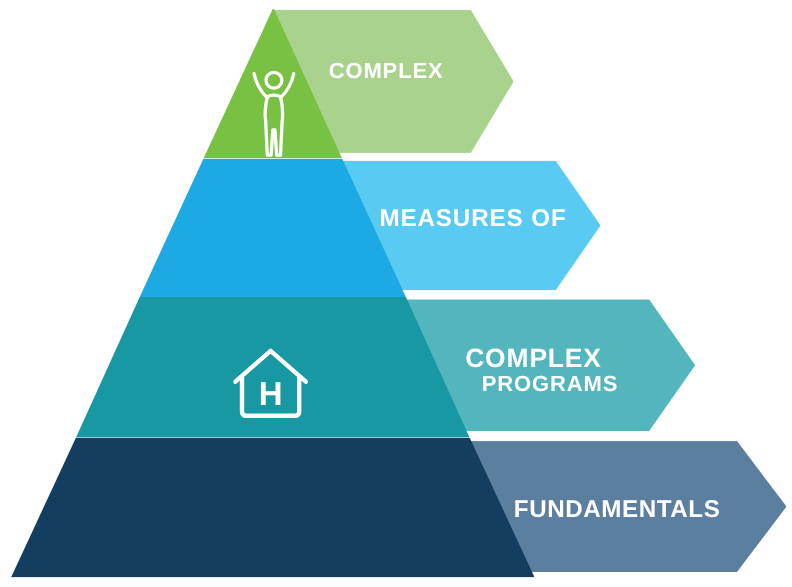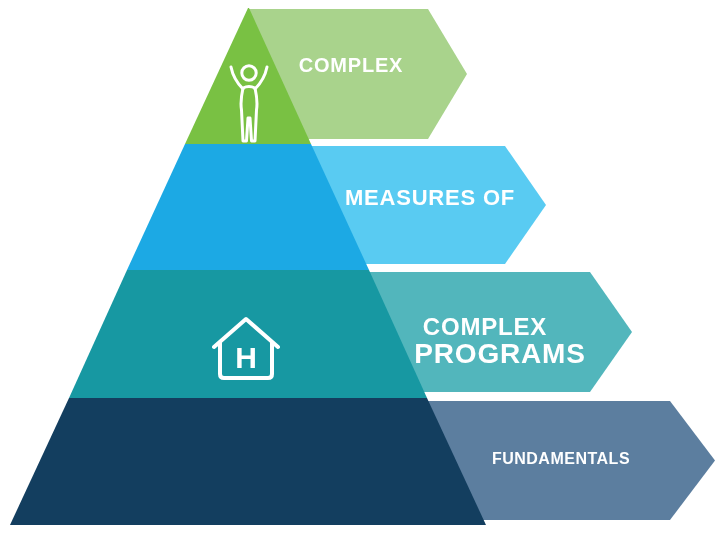--- a/index.html
+++ b/index.html
@@ -33,22 +33,22 @@
   #icon1 { left:227px; top:54px; }
   #icon2 { left:212px; top:172px; }
   .icon svg { display:block; }
 
   .lbl { position:absolute; z-index:3; color:#ffffff; font-weight:700;
          text-align:center; letter-spacing:0.8px; white-space:nowrap; }
   #lbl1  { left:271px; top:44px; width:160px; font-size:20px; line-height:26px; white-space:normal; }
   #lbl2a { left:330px; top:41px; width:200px; font-size:22px; }
   #lbl2b { left:351px; top:63px; width:200px; font-size:18px; }
   #lbl3a { left:385px; top:43px; width:200px; font-size:24px; }
-  #lbl3b { left:400px; top:68px; width:200px; font-size:28px; }
-  #lbl4  { left:461px; top:52px; width:200px; font-size:16px; letter-spacing:0.5px; }
+  #lbl3b { left:400px; top:68px; width:200px; font-size:20px; }
+  #lbl4  { left:461px; top:52px; width:200px; font-size:22px; letter-spacing:0.5px; }
 </style>
 </head>
 <body>
 
 <div class="stage" style="background: rgb(255, 255, 255);">
 
   <div class="row" id="row1">
     <div class="banner" id="banner1" style="background: rgb(169, 211, 140);"></div>
     <div class="band" id="band1" style="background: rgb(121, 193, 67);"></div>
     <span class="icon" id="icon1">

